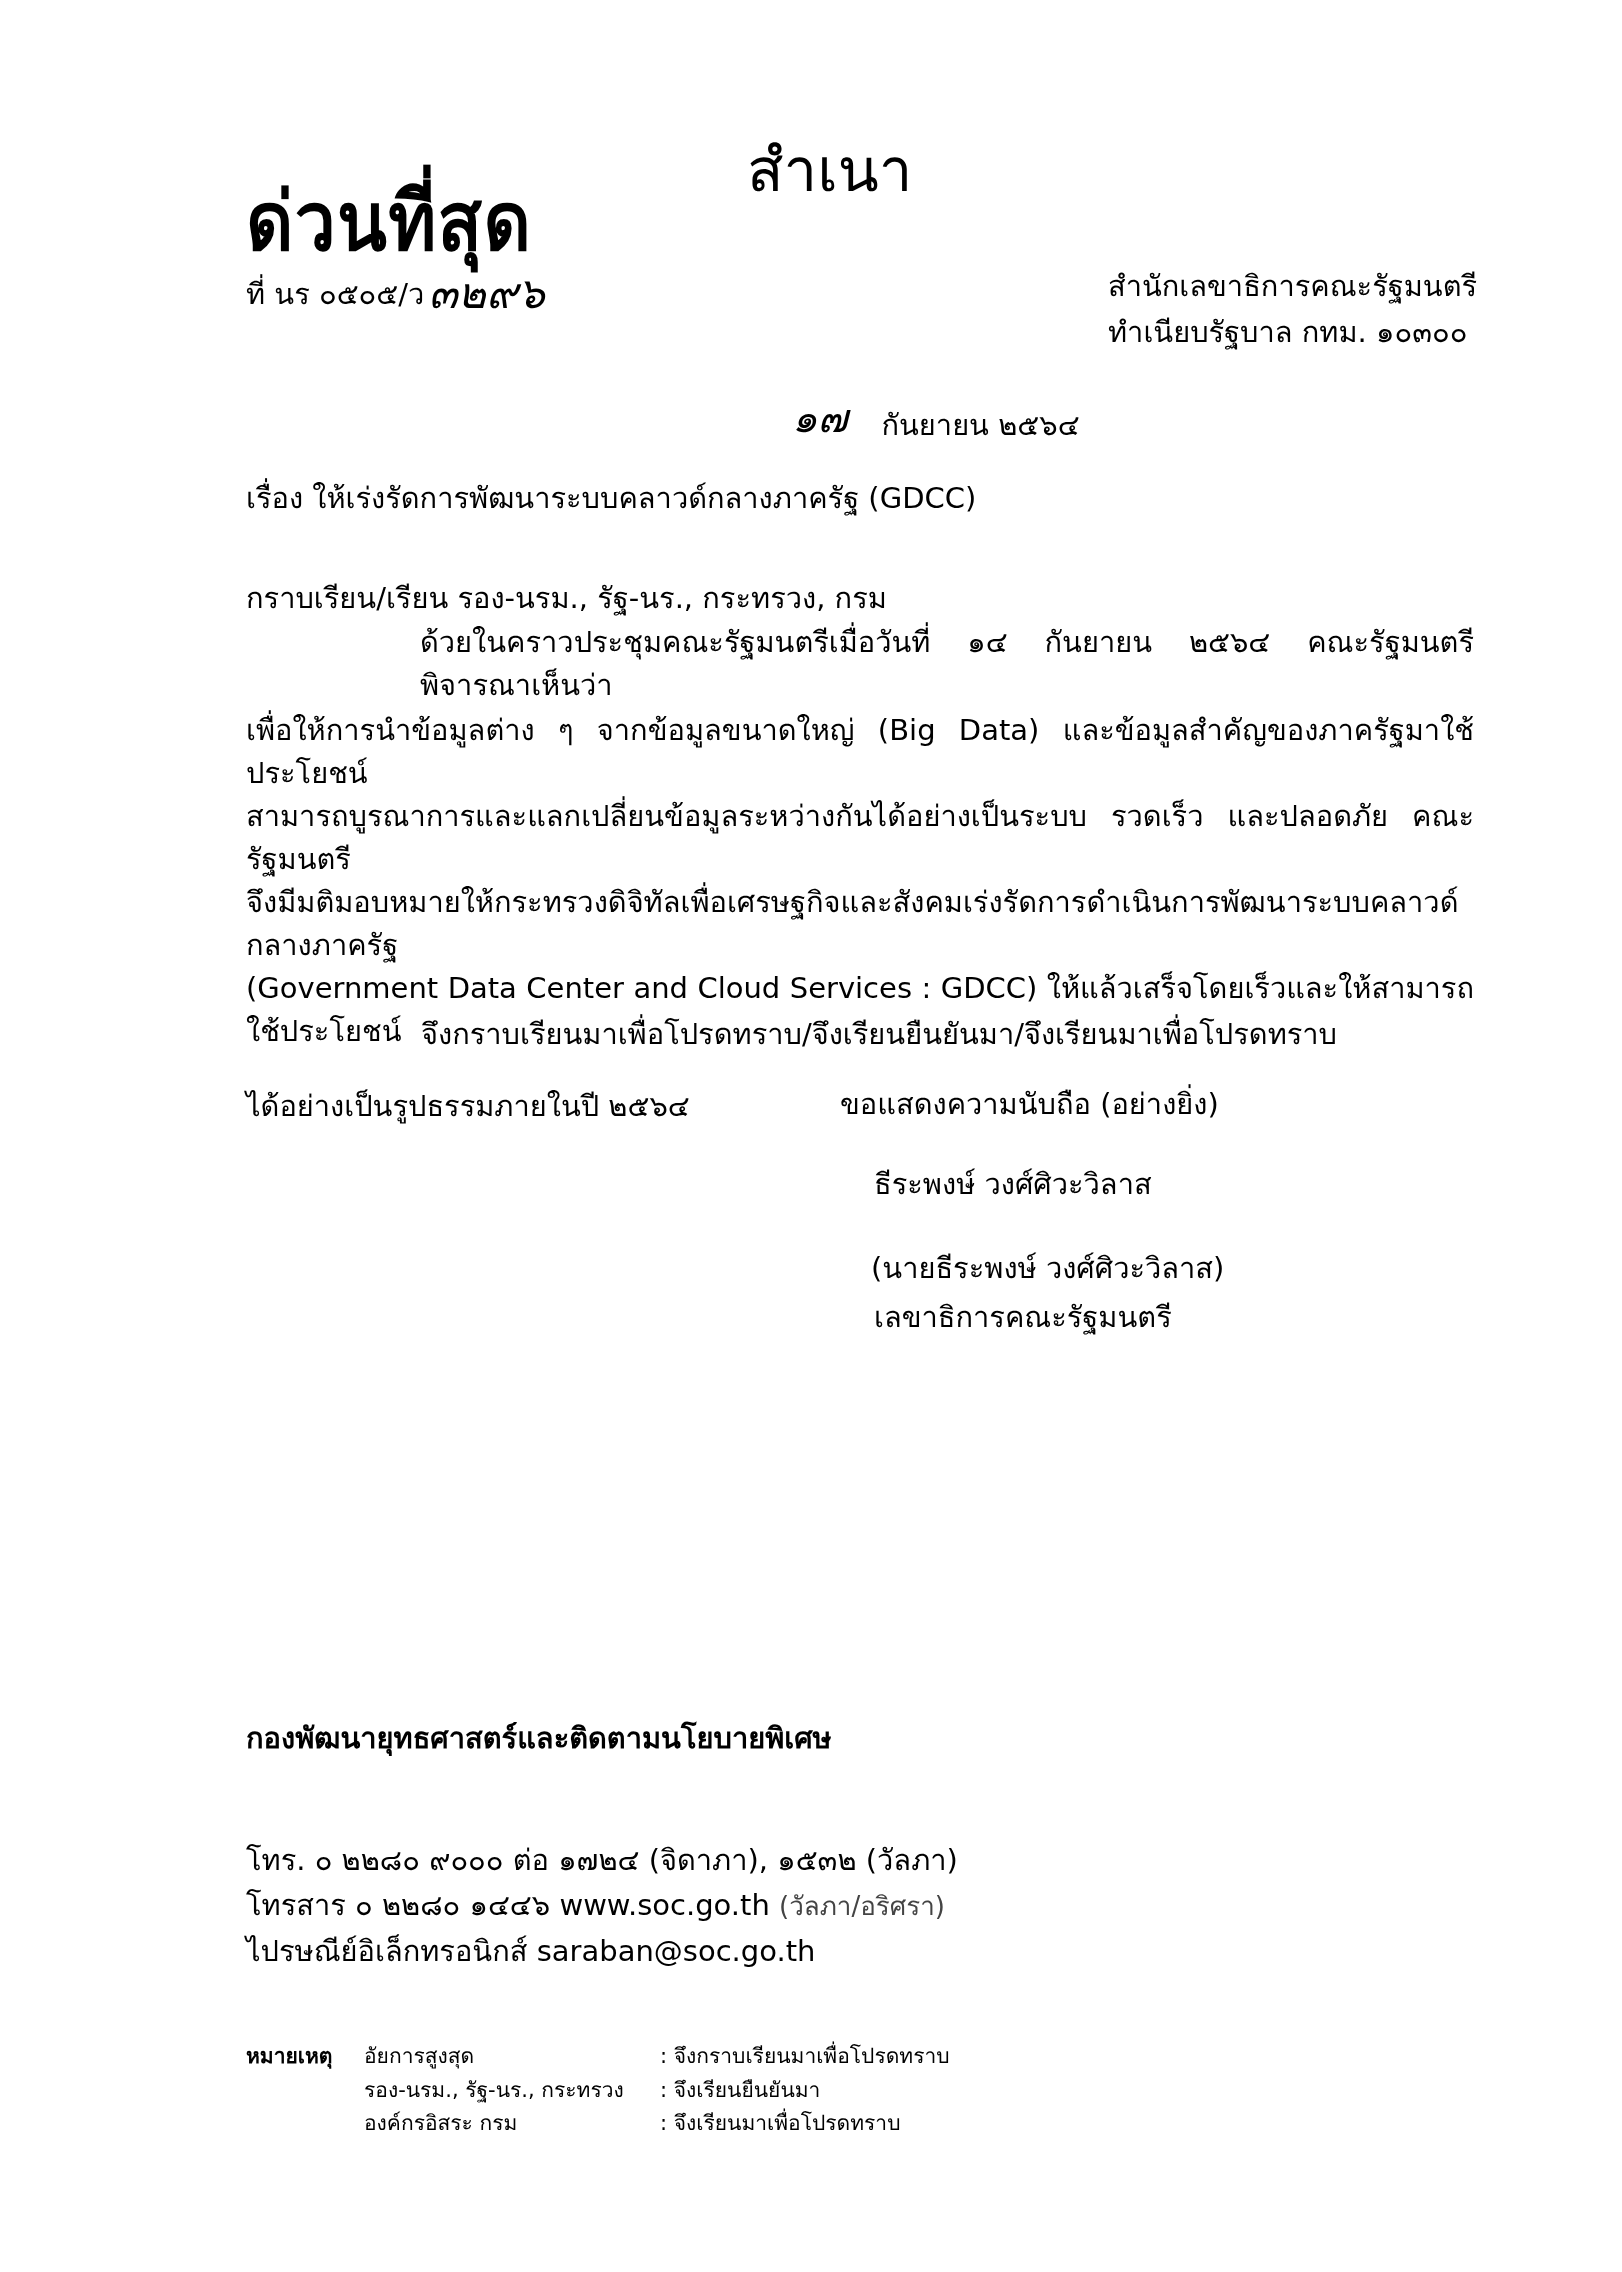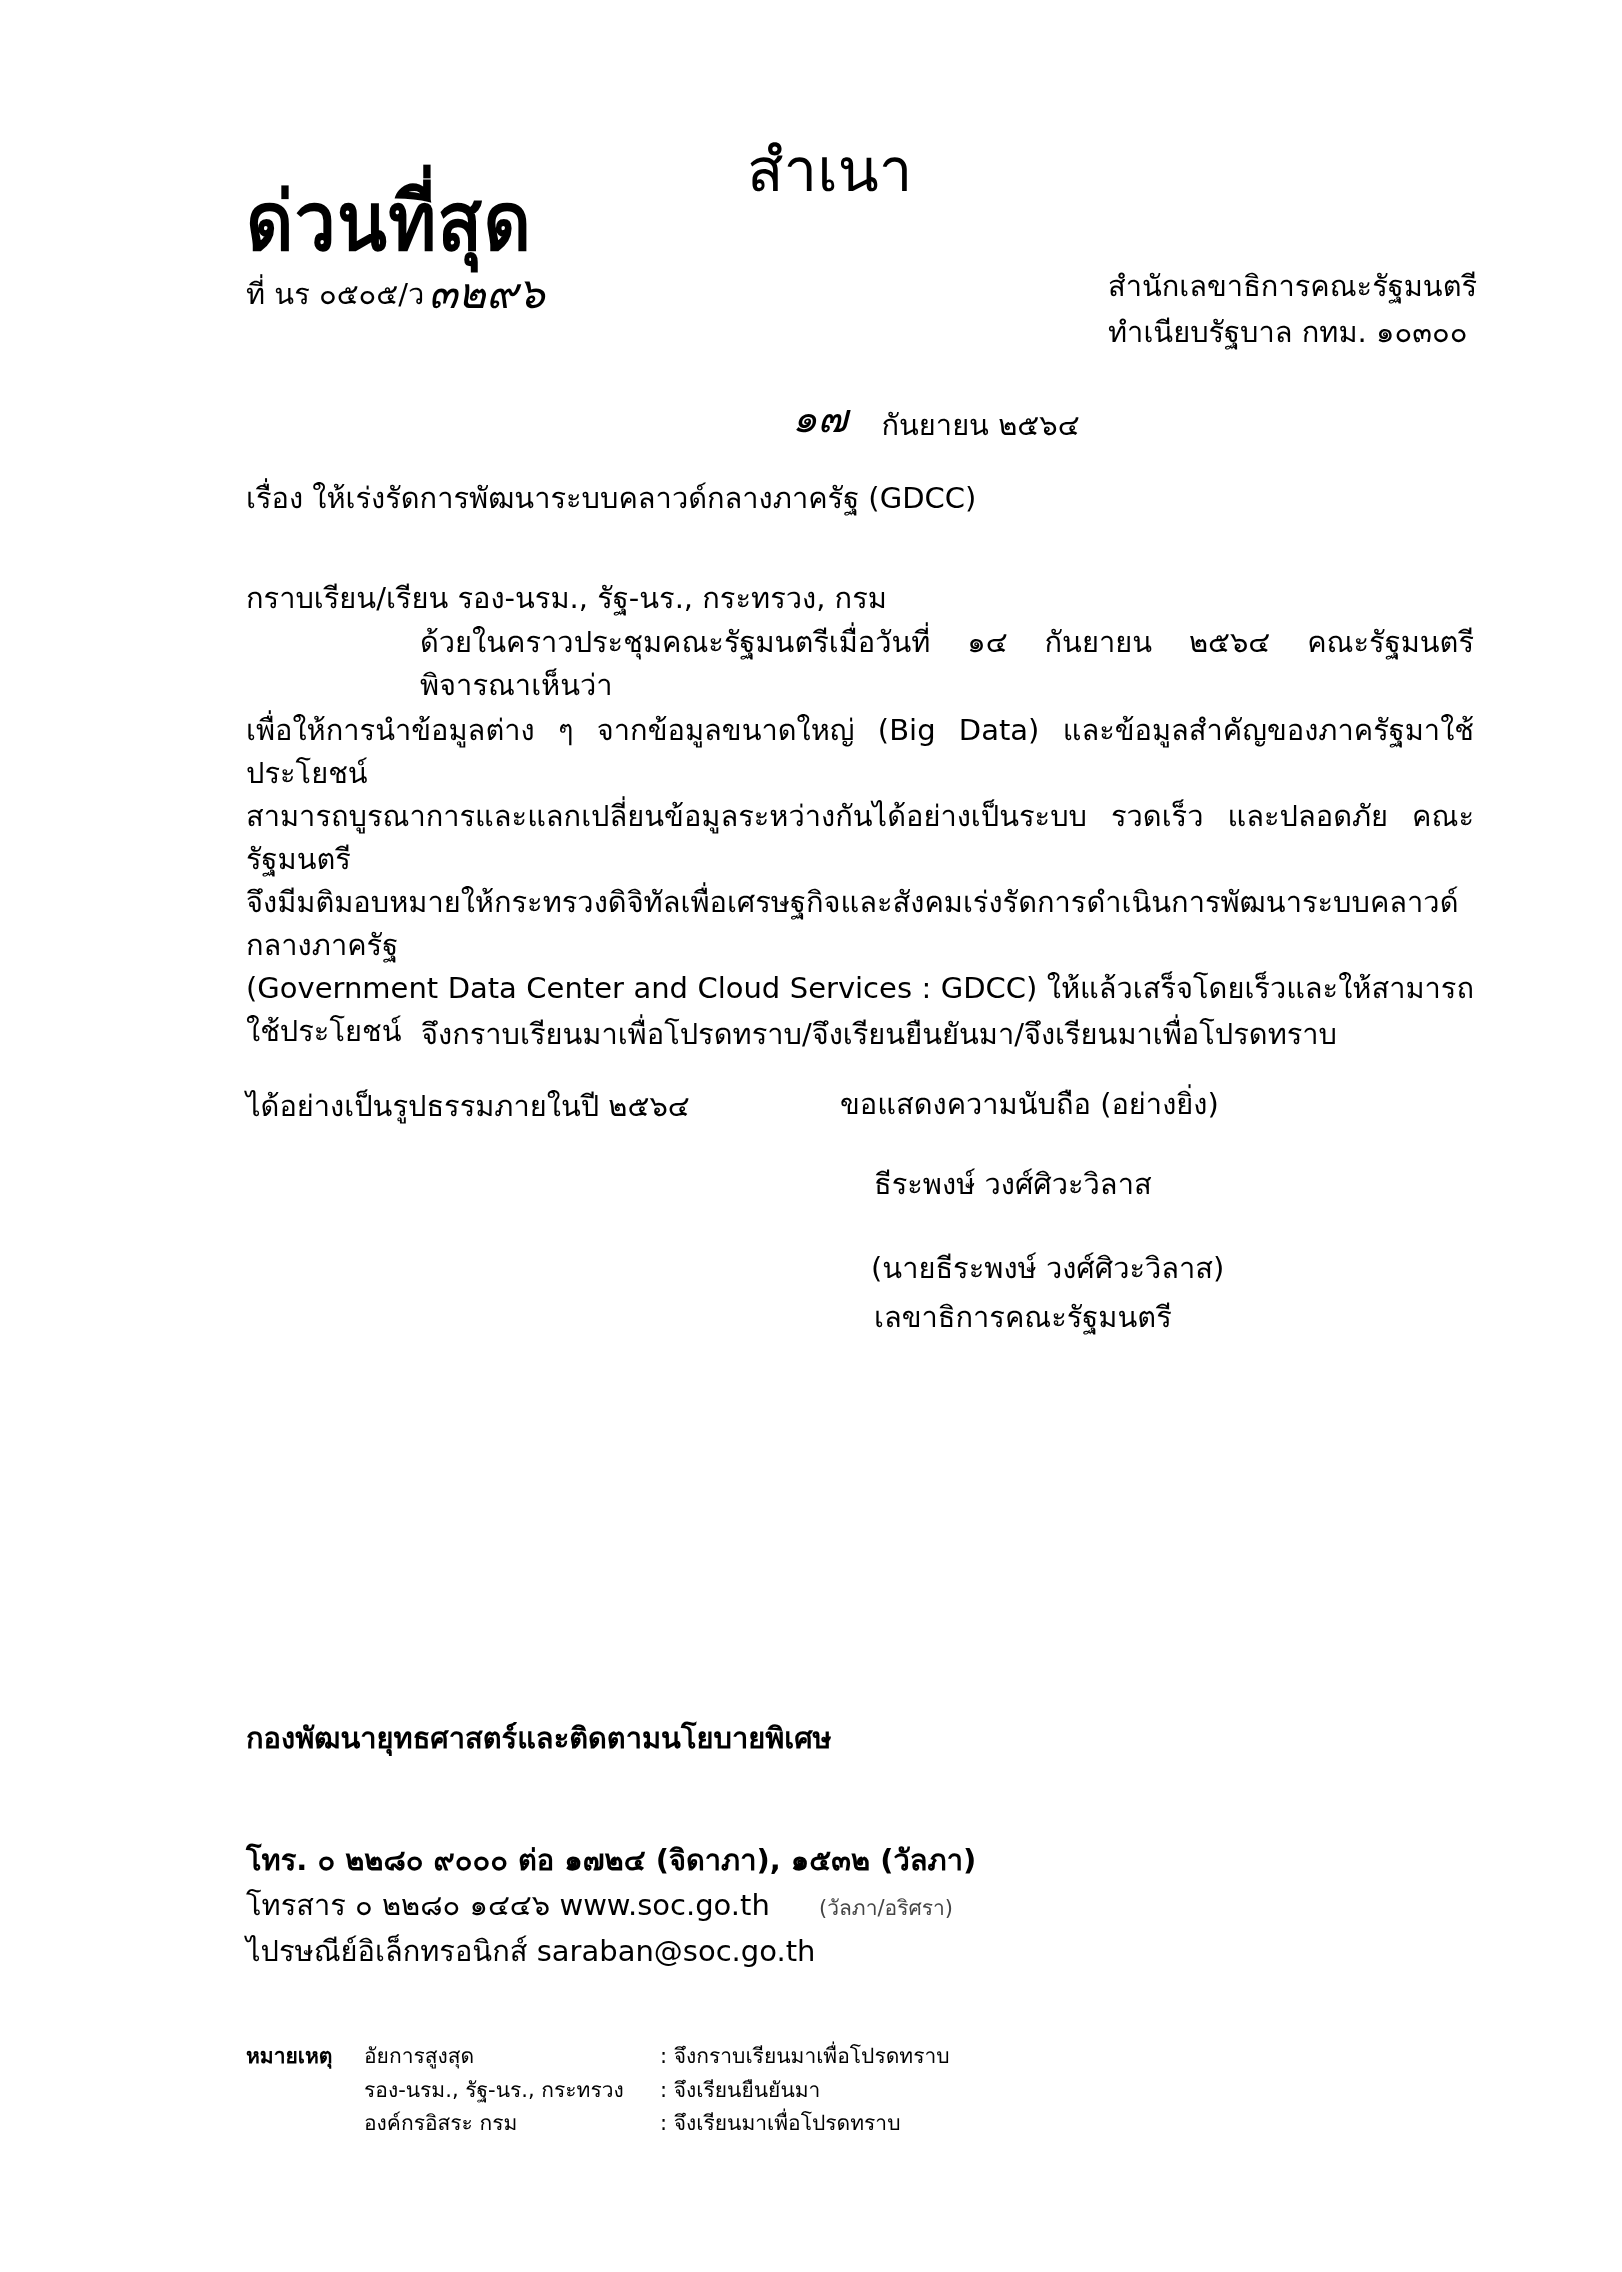--- a/index.html
+++ b/index.html
@@ -17,21 +17,21 @@
     .subject { left: 246px; top: 484px; font-size: 29px; }
     .to { left: 246px; top: 564px; font-size: 29px; margin-top: 20px; }
     .para { left: 246px; top: 623px; width: 1228px; font-size: 29px; line-height: 43px;
             white-space: normal; text-align: justify; text-indent: 174px; }
     .para .line { display: block; text-align: justify; text-align-last: justify; text-indent: 0; }
     .para .line.first { padding-left: 174px; font-family: Liberation Mono, monospace; }
     .para .line.last { text-align-last: left; margin-top: 32px; }
     .closing { left: 421px; top: 1020px; font-size: 29px; }
     .sig { font-size: 29px; }
     .footer { left: 246px; font-size: 29px; }
-    .footer .tiny { font-size: 21px; color: #444; margin-left: 40px; }
+    .footer .tiny { font-size: 26px; color: #444; }
     .note { font-size: 21px; }
     .note-label { left: 246px; top: 2046px; font-weight: bold; }
     .note-col1 { left: 364px; }
     .note-col2 { left: 660px; }
   </style>
 </head>
 <body>
 
 <div class="abs copy-label">สำเนา</div>
 
@@ -62,21 +62,21 @@
 </div>
 
 <div class="abs closing">จึงกราบเรียนมาเพื่อโปรดทราบ/จึงเรียนยืนยันมา/จึงเรียนมาเพื่อโปรดทราบ</div>
 
 <div class="abs sig" style="left:840px; top:1090px;">ขอแสดงความนับถือ (อย่างยิ่ง)</div>
 <div class="abs sig" style="left:874px; top:1170px;">ธีระพงษ์  วงศ์ศิวะวิลาส</div>
 <div class="abs sig" style="left:834px; top:1254px;margin-left:37px;">(นายธีระพงษ์  วงศ์ศิวะวิลาส)</div>
 <div class="abs sig" style="left:874px; top:1303px;">เลขาธิการคณะรัฐมนตรี</div>
 
 <div class="abs footer" style="top:1724px;font-weight:bold;">กองพัฒนายุทธศาสตร์และติดตามนโยบายพิเศษ</div>
-<div class="abs footer" style="top:1846px;font-weight:bold;">โทร. ๐ ๒๒๘๐ ๙๐๐๐ ต่อ  ๑๗๒๔ (จิดาภา), ๑๕๓๒ (วัลภา)</div>
+<div class="abs footer" style="top:1846px;">โทร. ๐ ๒๒๘๐ ๙๐๐๐ ต่อ  ๑๗๒๔ (จิดาภา), ๑๕๓๒ (วัลภา)</div>
 <div class="abs footer" style="top:1891px;">
   <span>โทรสาร ๐ ๒๒๘๐ ๑๔๔๖ www.soc.go.th</span>
   <span class="tiny">(วัลภา/อริศรา)</span>
 </div>
 <div class="abs footer" style="top:1937px;">ไปรษณีย์อิเล็กทรอนิกส์ saraban@soc.go.th</div>
 
 <div class="abs note note-label">หมายเหตุ</div>
 <div class="abs note note-col1" style="top:2046px;">อัยการสูงสุด</div>
 <div class="abs note note-col2" style="top:2046px;">: จึงกราบเรียนมาเพื่อโปรดทราบ</div>
 <div class="abs note note-col1" style="top:2080px;">รอง-นรม., รัฐ-นร., กระทรวง</div>

